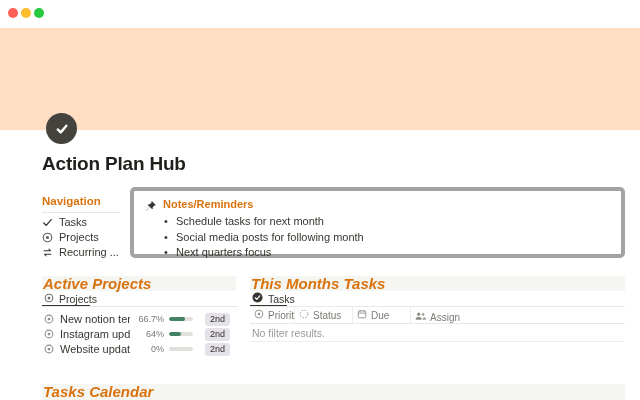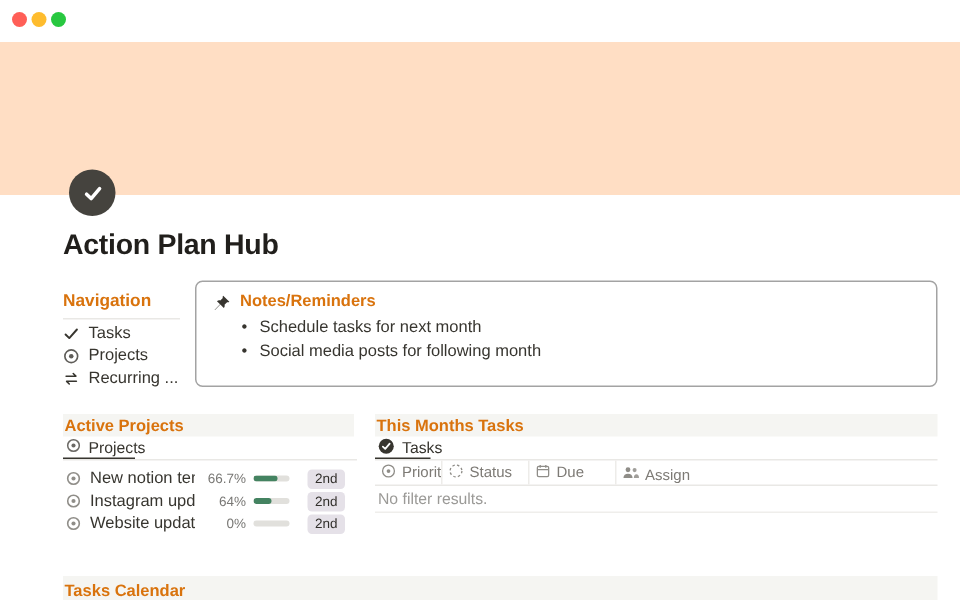--- a/index.html
+++ b/index.html
@@ -22,32 +22,32 @@
 
   .page-title { position:absolute; left:42px; top:153px; font-size:19px; font-weight:700; color:#211F1C; letter-spacing:-0.2px; }
 
   .nav-heading { position:absolute; left:42px; top:195px; font-size:11.5px; font-weight:700; color:var(--accent,#D9730D); }
   .nav-divider { position:absolute; left:42px; top:212px; width:78px; border-top:1px solid #E9E8E5; }
   .nav-item { position:absolute; left:42px; height:14px; display:flex; align-items:center; gap:6px;
     font-size:11px; color:#37352F; cursor:pointer; }
   .nav-item .ic { display:flex; align-items:center; }
 
   .callout { position:absolute; left:130px; top:187px; width:495px; height:71px;
-    border:1px solid #a3a3a3; border-radius:5px; background:#fff; }
+    border:4px solid #a3a3a3; border-radius:5px; background:#fff; }
   .callout-pin { position:absolute; left:11px; top:7px; }
   .callout-title { position:absolute; left:29px; top:7px; font-size:11px; font-weight:700; color:var(--accent,#D9730D); }
   .callout-list { position:absolute; left:29px; top:23px; list-style:none; }
   .callout-list li { font-size:11px; line-height:15.7px; color:#37352F; padding-left:13px; position:relative; }
   .callout-list li::before { content:"•"; position:absolute; left:1px; top:0; font-size:11px; color:#37352F; }
 
   .band { position:absolute; height:15px; background:var(--band,#F5F5F2); display:flex; align-items:center; }
   .band-left { left:42px; top:276px; width:194px; }
   .band-right { left:250px; top:276px; width:375px; }
   .band-bottom { left:42px; top:384px; width:583px; height:16px;align-items:flex-end; }
-  .band .h { font-size:11px; font-weight:700; color:var(--accent,#D9730D); padding-left:1px; white-space:nowrap; }
+  .band .h { font-size:15px; font-weight:700; color:var(--accent,#D9730D); padding-left:1px; white-space:nowrap;font-style:italic; }
 
   .tab { position:absolute; top:292px; height:13px; display:flex; align-items:center; gap:5px;
     font-size:10.5px; font-weight:500; color:#37352F; cursor:pointer; }
   .tab-left { left:44px; } .tab-right { left:252px; }
   .tabline { position:absolute; top:306px; border-top:1px solid #E9E8E5; }
   .tabline-left { left:42px; width:196px; } .tabline-right { left:250px; width:375px; }
   .tabmark { position:absolute; top:305px; border-top:1.5px solid #37352F; }
   .tabmark-left { left:42px; width:48px; } .tabmark-right { left:250px; width:37px; }
 
   .proj-row { position:absolute; left:42px; width:188px; height:14px; display:flex; align-items:center; cursor:pointer; }
@@ -121,20 +121,21 @@
 <div class="callout">
   <span class="callout-pin">
     <svg width="12" height="12" viewBox="0 0 24 24">
         <path fill="#37352F" d="M13.6 2.2 L21.8 10.4 C21 11.2 19.8 11.3 18.8 10.9 L15.4 14.3 C15.9 15.8 15.6 17.5 14.4 18.7 L9.8 14.1 L4 20 L2.6 21.4 L2.2 21 L3.6 19.6 L9.4 13.8 L5.3 9.6 C6.5 8.4 8.2 8.1 9.7 8.6 L13.1 5.2 C12.7 4.2 12.8 3 13.6 2.2 Z"></path>
       </svg>
   </span>
   <span class="callout-title">Notes/Reminders</span>
   <ul class="callout-list">
     <li>Schedule tasks for next month</li>
     <li>Social media posts for following month</li>
+    <li>Next quarters focus</li>
   </ul>
 </div>
 
 <div class="band band-left">
   <span class="h">Active Projects</span>
 </div>
 <div class="band band-right">
   <span class="h">This Months Tasks</span>
 </div>
 

